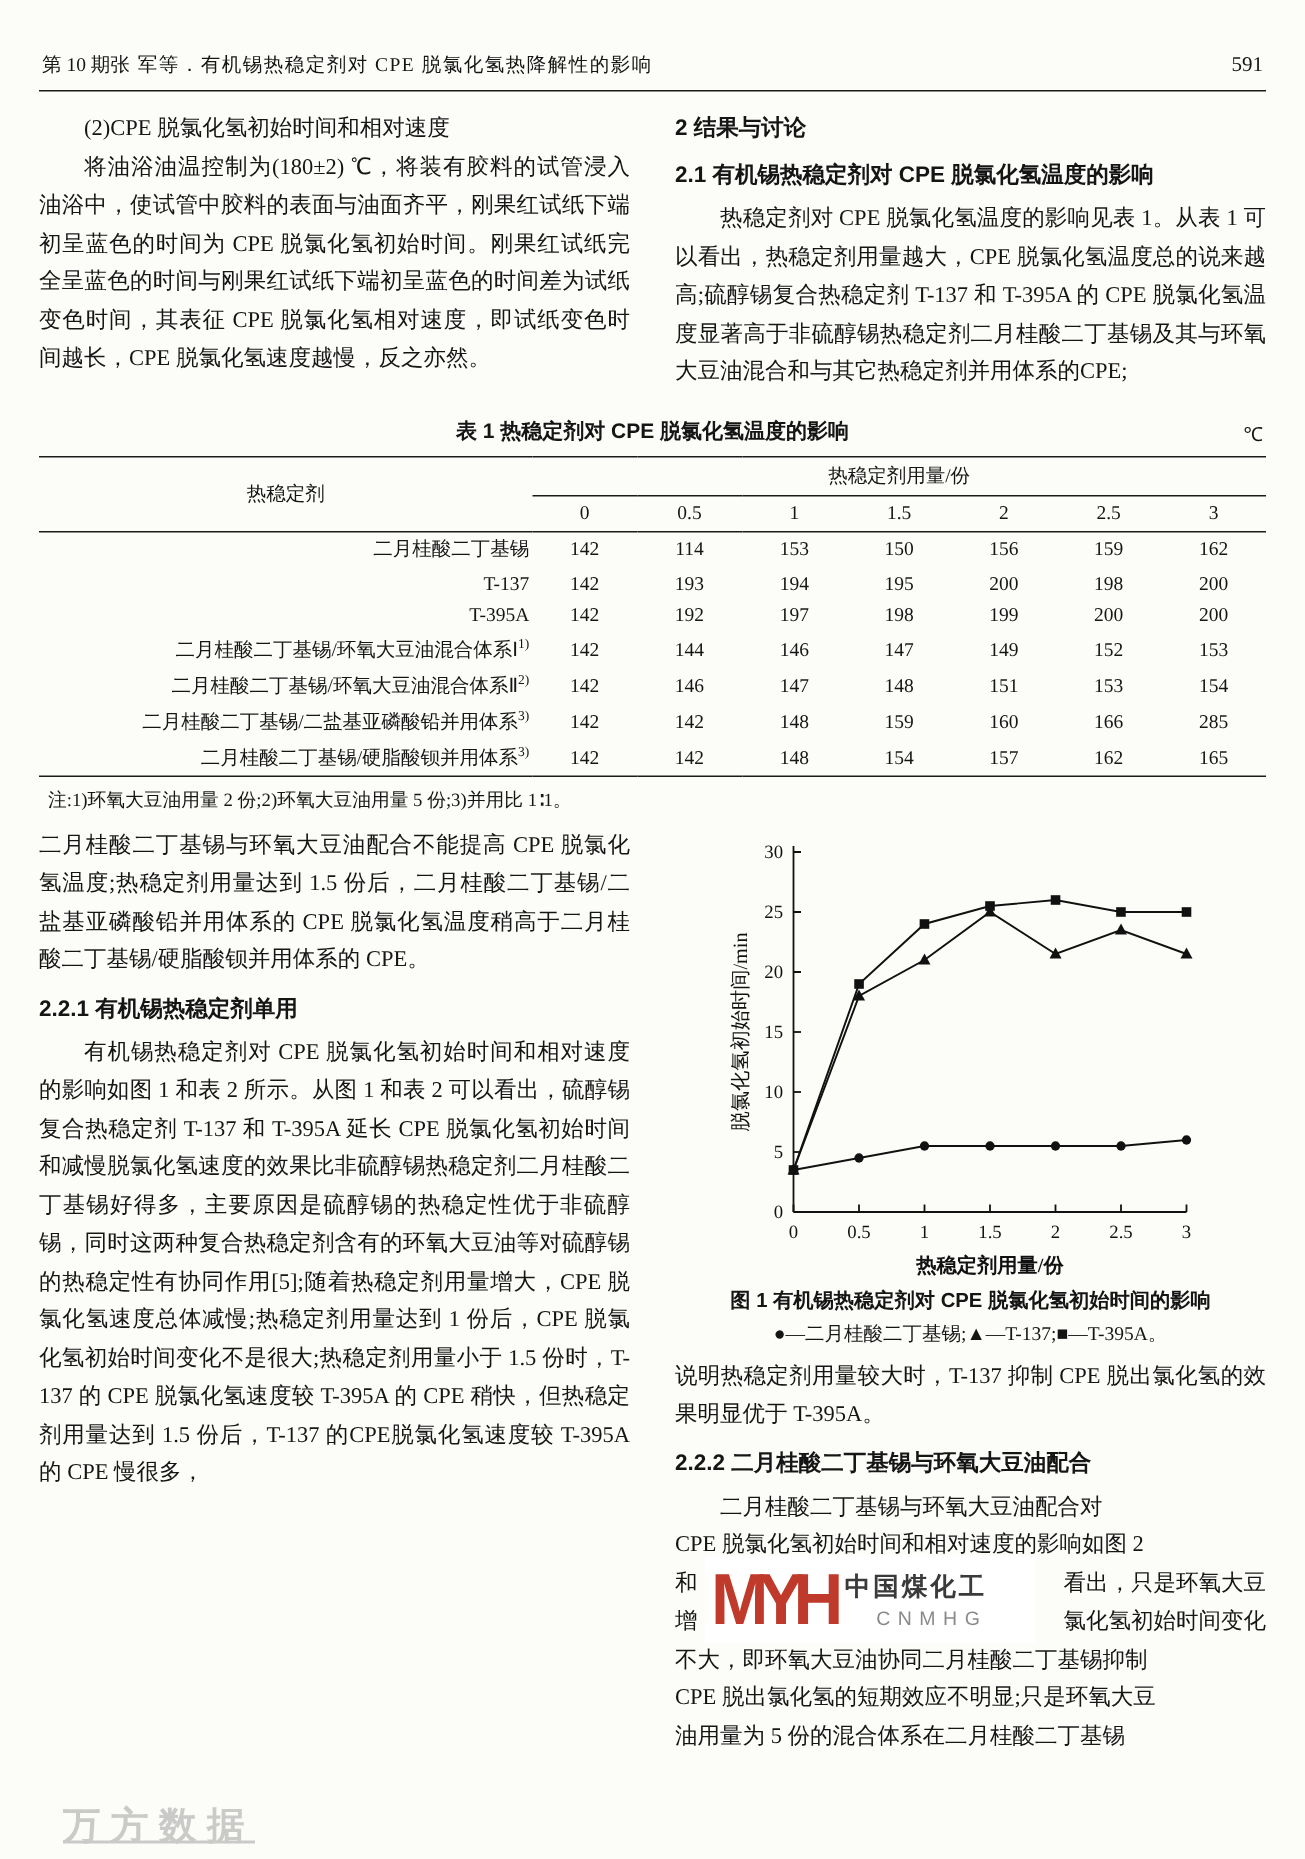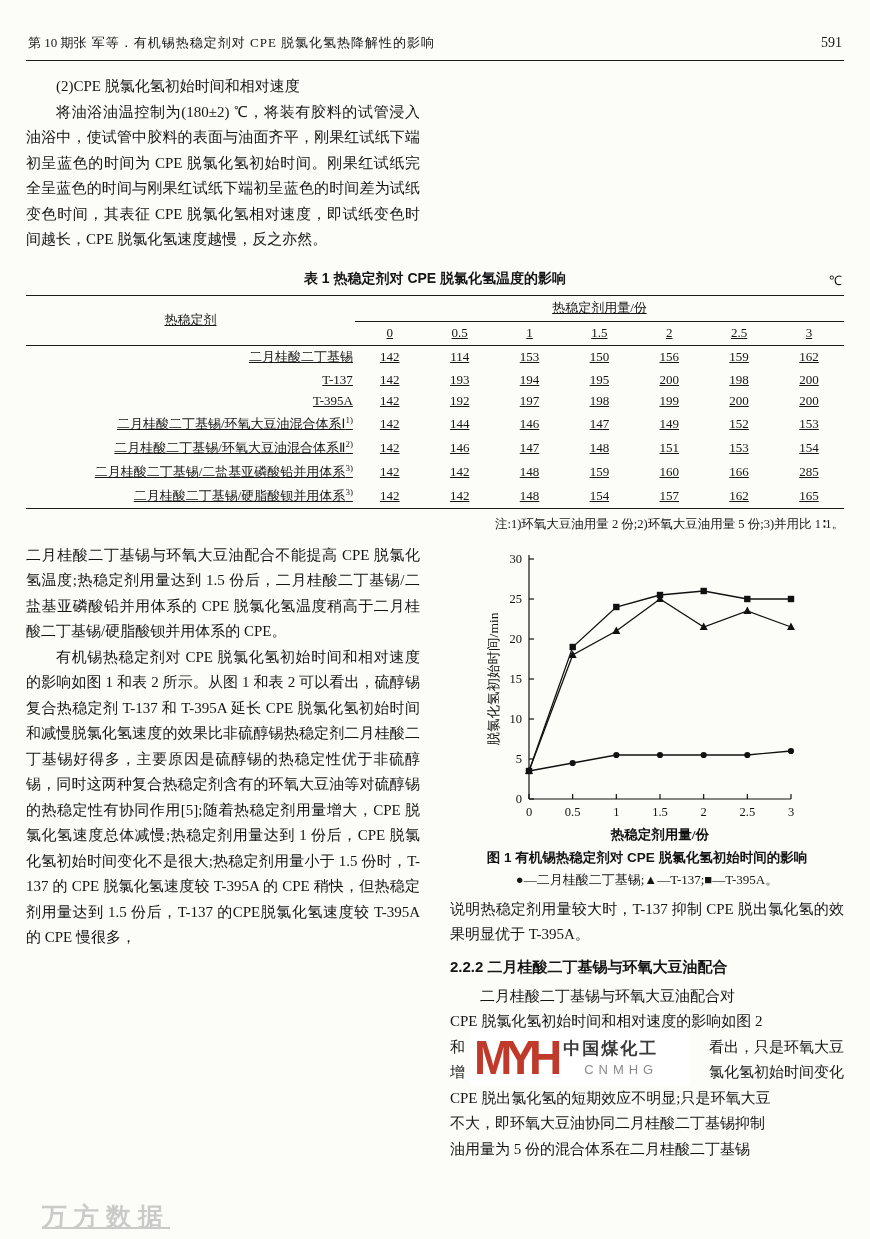--- a/index.html
+++ b/index.html
@@ -28,32 +28,32 @@
     font-size:15px; line-height:1.6; margin:7px 0 5px; }
   .hang { padding-left:2.4em; text-indent:-2.4em; }
 
   
   .table-block { margin-top:17px; }
   .table-caption { position:relative; text-align:center; font-weight:bold;
     font-family:"Liberation Sans", sans-serif; font-size:14px; margin-bottom:7px; }
   .table-unit { position:absolute; right:2px; top:1px; font-weight:normal;
     font-family:"Liberation Serif", serif; font-size:13px; }
   table.data { width:100%; border-collapse:collapse; font-size:13px;
-    border-top:1.6px solid #1a1a1a; border-bottom:1.6px solid #1a1a1a;text-decoration:underline; }
+    border-top:1.6px solid #1a1a1a; border-bottom:1.6px solid #1a1a1a; }
   table.data th { font-weight:normal; }
   th.stub { width:40%; text-align:center; vertical-align:middle;
     border-bottom:1.1px solid #1a1a1a; padding:3px 2px; }
   th.group { border-bottom:0.9px solid #1a1a1a; text-align:center; padding:3px 0 4px; }
   #dose-row th { border-bottom:1.1px solid #1a1a1a; text-align:center;
     padding:3px 0 4px; width:8.5%; }
   tbody td { padding:2.8px 2px; }
   td.name { text-align:right; padding-left:4px; }
   td.val { text-align:center; }
   sup { font-size:9px; }
-  .table-note { font-size:12.5px; margin-top:7px; padding-left:6px;text-align:right; }
+  .table-note { font-size:12.5px; margin-top:7px; padding-left:6px; }
 
   
   .figure-block { text-align:center; margin-top:2px; }
   #chart-slot svg { display:block; margin:0 auto; }
   .fig-caption { font-family:"Liberation Sans", sans-serif; font-weight:bold;
     font-size:13.5px; margin-top:2px; }
   .fig-legend { font-size:13px; margin-top:4px; margin-bottom:8px; }
 
   
   .epoxy-wrap { position:relative; }
@@ -84,20 +84,25 @@
   <div class="header-bar">
     <span class="header-issue">第 10 期</span>
     <span class="header-title">张  军等．有机锡热稳定剂对 CPE 脱氯化氢热降解性的影响</span>
     <span class="header-page">591</span>
   </div>
 
   <div class="top-grid">
     <div>
       <p class="body-text ind">(2)CPE 脱氯化氢初始时间和相对速度</p>
       <p class="body-text ind">将油浴油温控制为(180±2) ℃，将装有胶料的试管浸入油浴中，使试管中胶料的表面与油面齐平，刚果红试纸下端初呈蓝色的时间为 CPE 脱氯化氢初始时间。刚果红试纸完全呈蓝色的时间与刚果红试纸下端初呈蓝色的时间差为试纸变色时间，其表征 CPE 脱氯化氢相对速度，即试纸变色时间越长，CPE 脱氯化氢速度越慢，反之亦然。</p>
+    </div>
+    <div>
+      <div class="h-main" style="margin-top:0;">2  结果与讨论</div>
+      <div class="h-main hang">2.1  有机锡热稳定剂对 CPE 脱氯化氢温度的影响</div>
+      <p class="body-text ind">热稳定剂对 CPE 脱氯化氢温度的影响见表 1。从表 1 可以看出，热稳定剂用量越大，CPE 脱氯化氢温度总的说来越高;硫醇锡复合热稳定剂 T-137 和 T-395A 的 CPE 脱氯化氢温度显著高于非硫醇锡热稳定剂二月桂酸二丁基锡及其与环氧大豆油混合和与其它热稳定剂并用体系的CPE;</p>
     </div>
   </div>
 
   <div class="table-block">
     <div class="table-caption">
       <span>表 1  热稳定剂对 CPE 脱氯化氢温度的影响</span>
       <span class="table-unit">℃</span>
     </div>
     <table class="data">
       <thead>
@@ -187,20 +192,21 @@
             <td class="val">165</td>
           </tr>
         </tbody>
     </table>
     <div class="table-note">注:1)环氧大豆油用量 2 份;2)环氧大豆油用量 5 份;3)并用比 1∶1。</div>
   </div>
 
   <div class="bottom-grid">
     <div>
       <p class="body-text">二月桂酸二丁基锡与环氧大豆油配合不能提高 CPE 脱氯化氢温度;热稳定剂用量达到 1.5 份后，二月桂酸二丁基锡/二盐基亚磷酸铅并用体系的 CPE 脱氯化氢温度稍高于二月桂酸二丁基锡/硬脂酸钡并用体系的 CPE。</p>
+      <div class="h-main">2.2.1  有机锡热稳定剂单用</div>
       <p class="body-text ind">有机锡热稳定剂对 CPE 脱氯化氢初始时间和相对速度的影响如图 1 和表 2 所示。从图 1 和表 2 可以看出，硫醇锡复合热稳定剂 T-137 和 T-395A 延长 CPE 脱氯化氢初始时间和减慢脱氯化氢速度的效果比非硫醇锡热稳定剂二月桂酸二丁基锡好得多，主要原因是硫醇锡的热稳定性优于非硫醇锡，同时这两种复合热稳定剂含有的环氧大豆油等对硫醇锡的热稳定性有协同作用[5];随着热稳定剂用量增大，CPE 脱氯化氢速度总体减慢;热稳定剂用量达到 1 份后，CPE 脱氯化氢初始时间变化不是很大;热稳定剂用量小于 1.5 份时，T-137 的 CPE 脱氯化氢速度较 T-395A 的 CPE 稍快，但热稳定剂用量达到 1.5 份后，T-137 的CPE脱氯化氢速度较 T-395A的 CPE 慢很多，</p>
     </div>
 
     <div>
       <div class="figure-block">
         <div id="chart-slot">
             <svg width="332" height="302" viewBox="0 0 332 302">
               <g stroke="#111" stroke-width="1.2">
                 <line x1="48" y1="10" x2="48" y2="254"></line>
                 <line x1="48" y1="254" x2="310" y2="254"></line>
@@ -275,22 +281,22 @@
             <div class="frag-line ind">二月桂酸二丁基锡与环氧大豆油配合对</div>
             <div class="frag-line">CPE 脱氯化氢初始时间和相对速度的影响如图 2</div>
             <div class="frag-line split">
               <span>和</span>
               <span>看出，只是环氧大豆</span>
             </div>
             <div class="frag-line split">
               <span>增</span>
               <span>氯化氢初始时间变化</span>
             </div>
+            <div class="frag-line">不大，即环氧大豆油协同二月桂酸二丁基锡抑制</div>
             <div class="frag-line">CPE 脱出氯化氢的短期效应不明显;只是环氧大豆</div>
-            <div class="frag-line">不大，即环氧大豆油协同二月桂酸二丁基锡抑制</div>
             <div class="frag-line">油用量为 5 份的混合体系在二月桂酸二丁基锡</div>
           </div>
         <div class="cn-watermark">
           <span class="wm-glyph">MYH</span>
           <span class="wm-text">
             <span class="wm-cn" style="display:block;">中国煤化工</span>
             <span class="wm-en" style="display:block;">CNMHG</span>
           </span>
         </div>
       </div>

